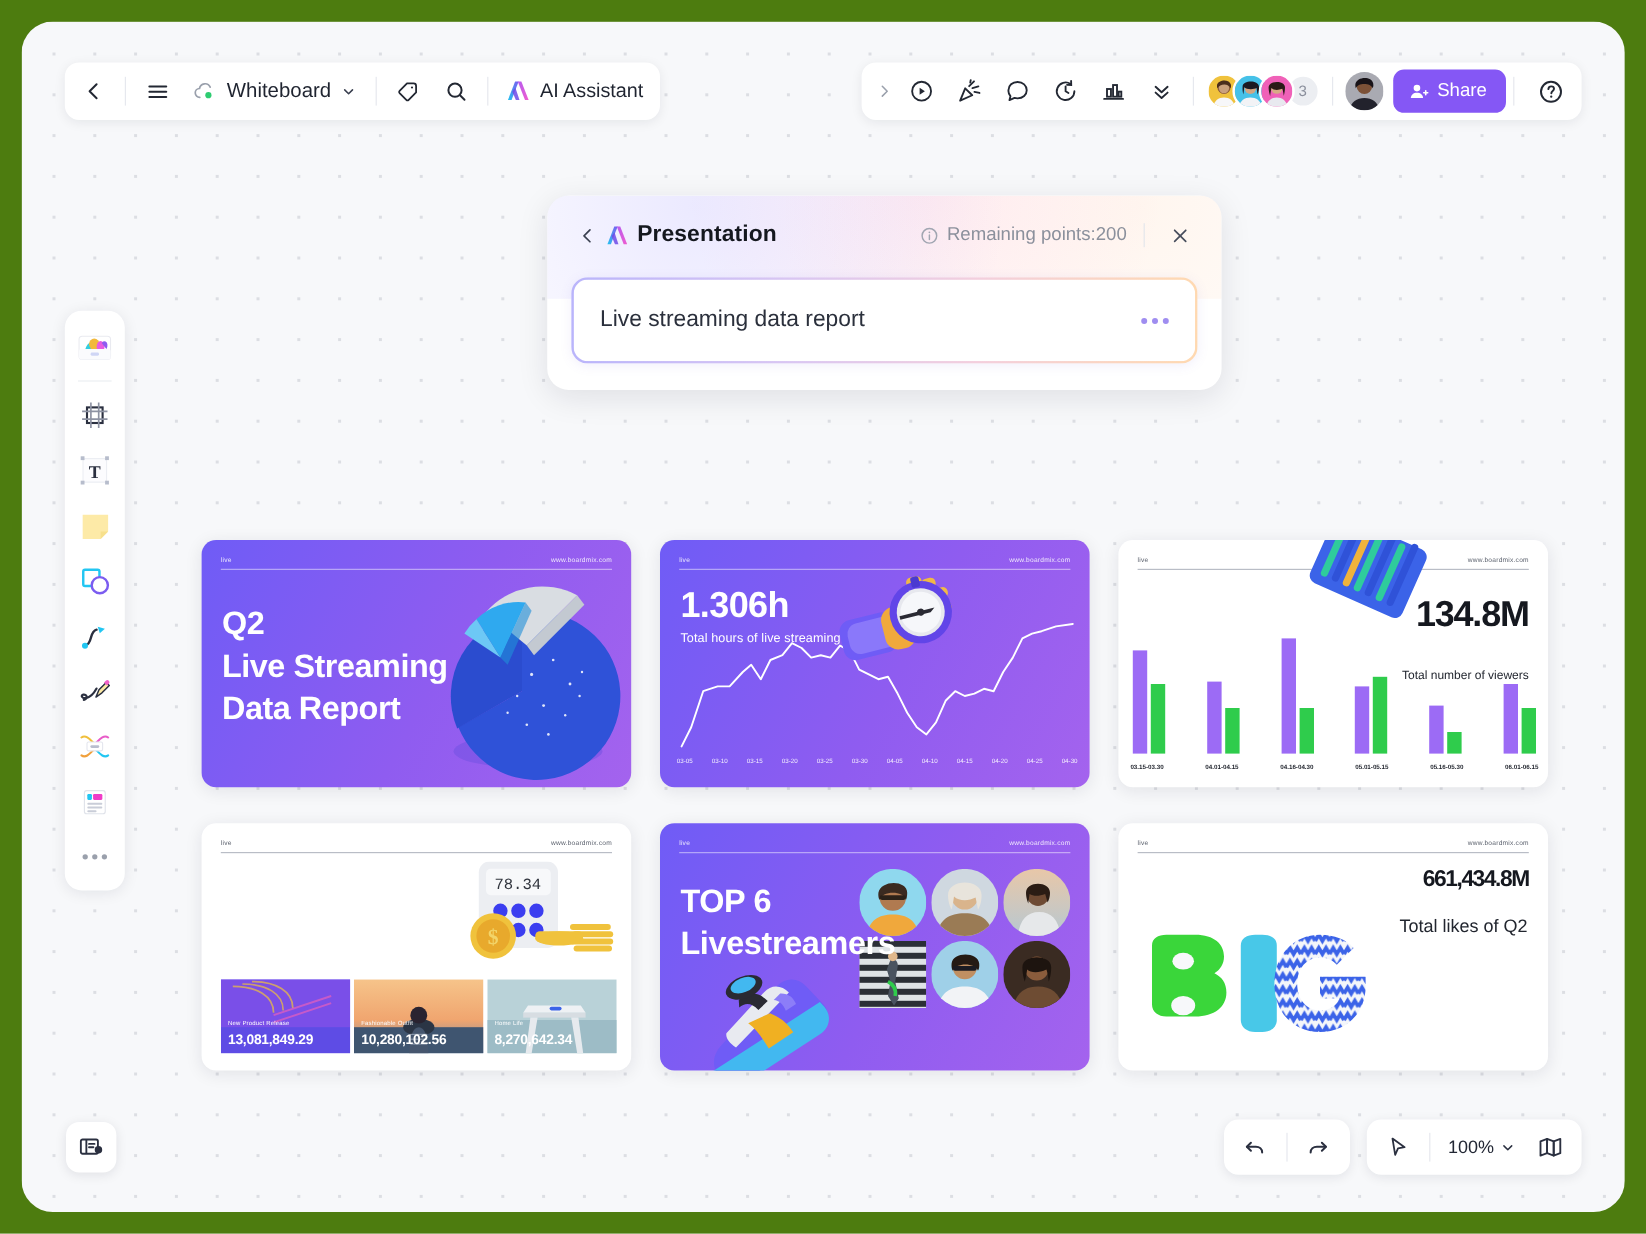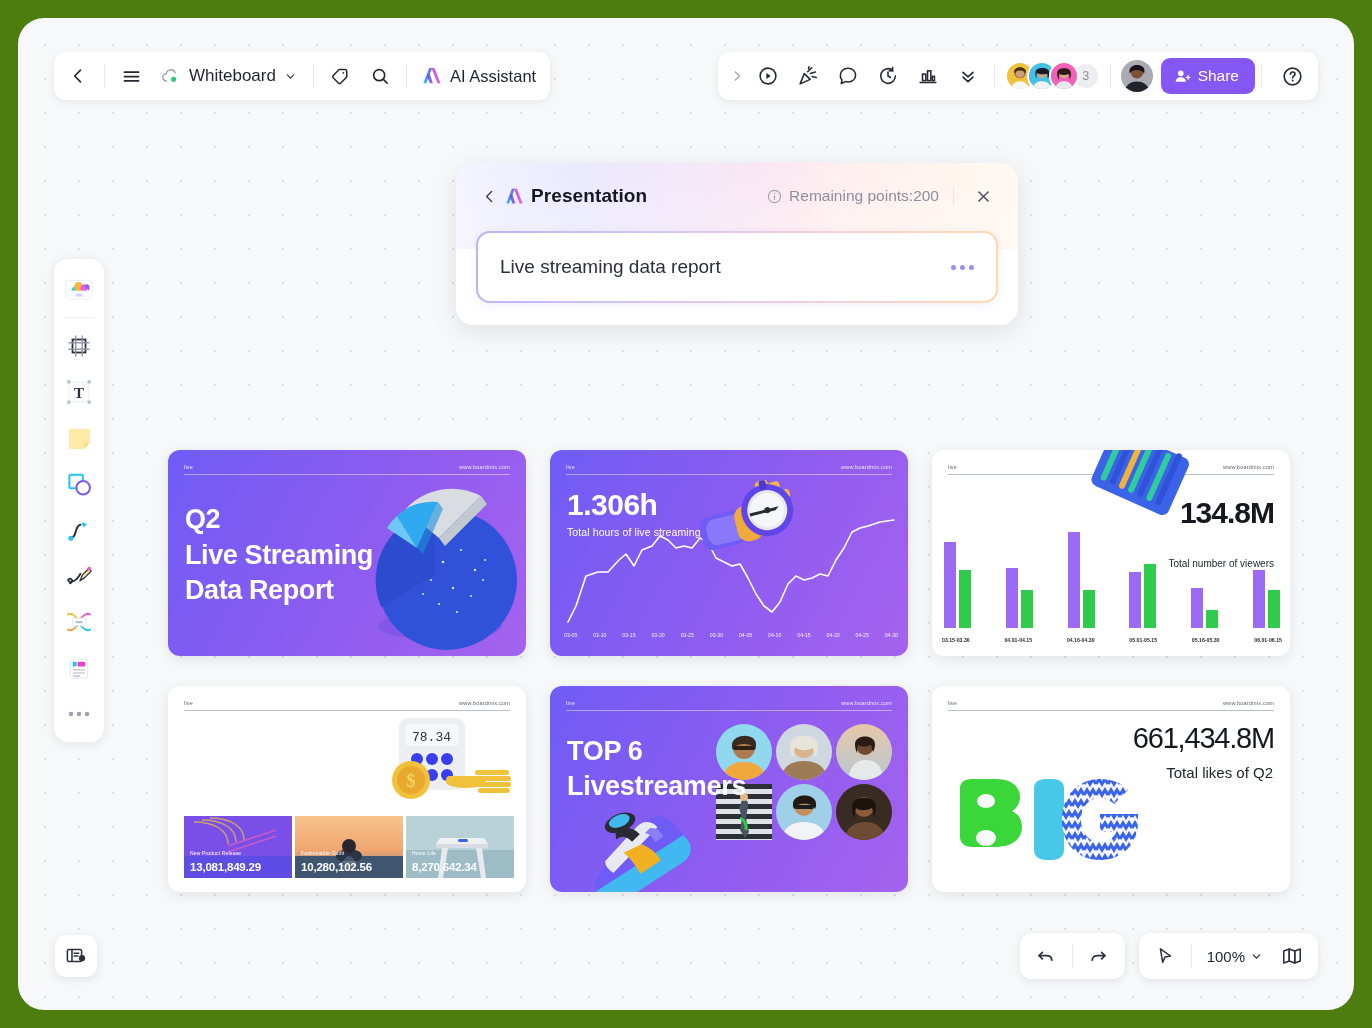--- a/index.html
+++ b/index.html
@@ -228,21 +228,21 @@
   .s4-thumbs { position: absolute; left: 16px; bottom: 14px; display: flex; gap: 3px; }
   .thumb { width: 108px; height: 62px; position: relative; overflow: hidden; }
   .thumb-cap { position: absolute; left: 6px; bottom: 22px; color: #fff; font-size: 5px; letter-spacing: .15px; }
   .thumb-val { position: absolute; left: 6px; bottom: 5px; color: #fff; font-size: 11.5px; font-weight: bold; letter-spacing: -.2px;}
 
   .s5-title { position: absolute; left: 17px; top: 48px; color: #fff; font-weight: bold; font-size: 27px; line-height: 1.3; letter-spacing: -.3px; z-index: 3; }
   .streamers { position: absolute; right: 14px; top: 38px; width: 178px; display: grid; grid-template-columns: repeat(3, 56px); gap: 4px; z-index: 2;}
   .st-av { width: 56px; height: 56px; border-radius: 50%; overflow: hidden; position: relative; }
   .st-av.sq { border-radius: 0; }
 
-  .s6-num { position: absolute; right: 16px; top: 36px; font-size: 29px; font-weight: normal; color: #15181f; letter-spacing: -1.2px; text-align: center;}
+  .s6-num { position: absolute; right: 16px; top: 36px; font-size: 19px; font-weight: bold; color: #15181f; letter-spacing: -1.2px; text-align: center;}
   .s6-sub { position: absolute; right: 17px; top: 78px; font-size: 15px; color: #22262f; }
   .big-word { position: absolute; left: 20px; bottom: 18px; display: flex; align-items: flex-end; gap: 0px; }
 
   svg { display: block; }
 </style>
 </head>
 <body>
 
 <div id="app">
   <div id="canvas">

